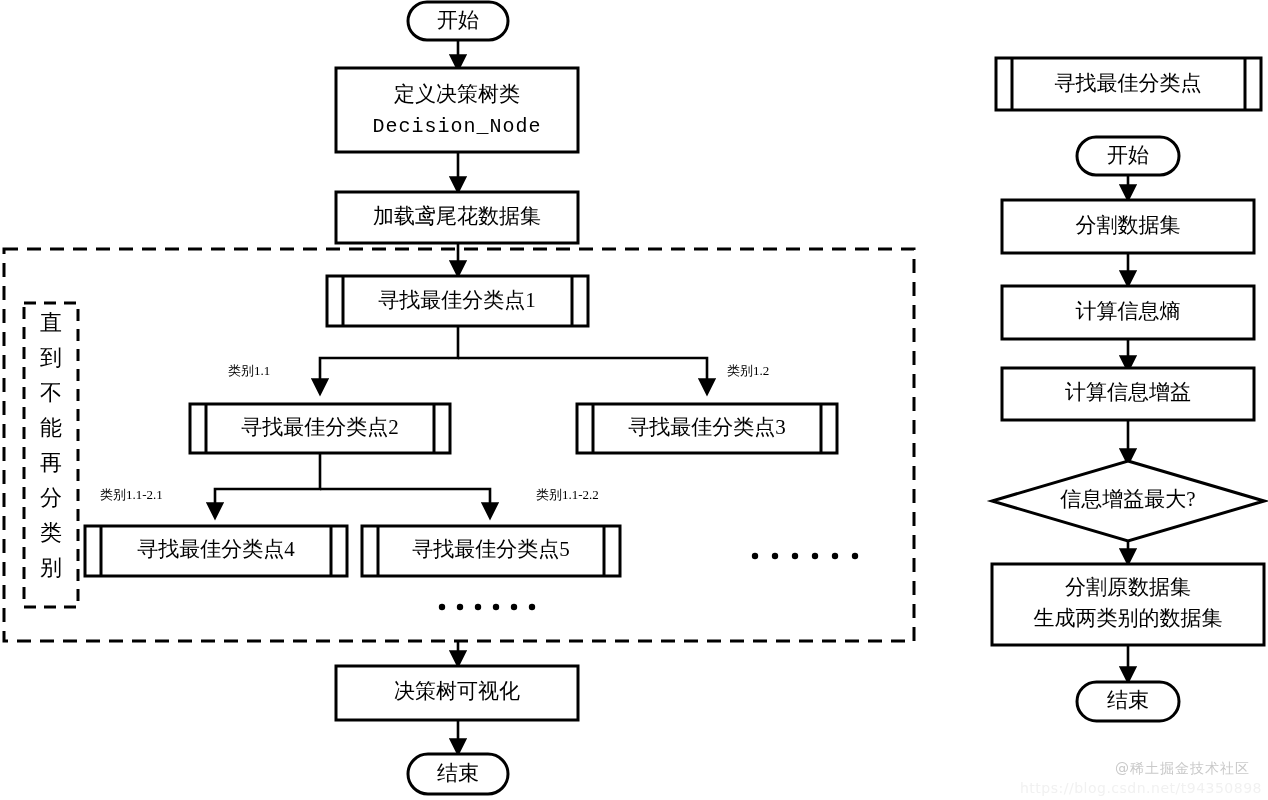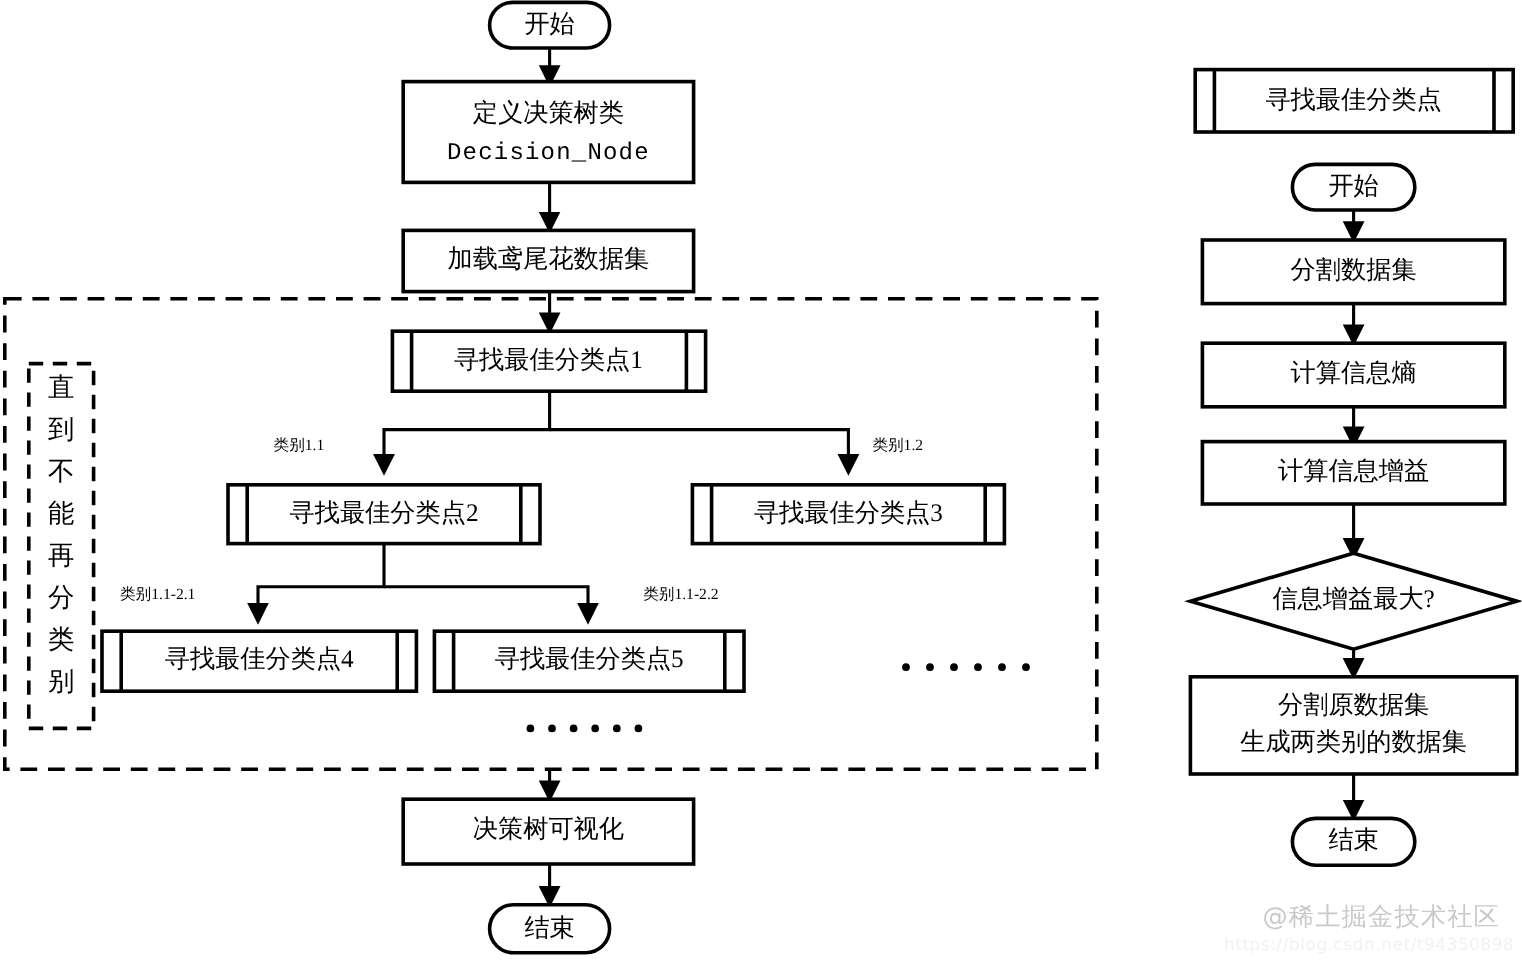--- a/index.html
+++ b/index.html
@@ -26,21 +26,21 @@
     font-size:22px;fill:#000;text-anchor:middle;dominant-baseline:middle;
   }
   .shape{fill:#ffffff;stroke:#000000;stroke-width:3;}
   .conn{stroke:#000000;stroke-width:2.6;fill:none;}
   .dashbox{fill:none;stroke:#000000;stroke-width:3;stroke-dasharray:14 9;}
   .dashbox-inner{fill:none;stroke:#000000;stroke-width:3;stroke-dasharray:12 8;}
   .dot{fill:#000;}
   .wm-main{
     position:absolute;right:18px;bottom:22px;
     font-family:"DejaVu Sans","Liberation Sans",sans-serif;
-    font-size:21px;color:#c9c9c9;letter-spacing:1px;white-space:nowrap;
+    font-size:14px;color:#c9c9c9;letter-spacing:1px;white-space:nowrap;
   }
   .wm-sub{
     position:absolute;right:6px;bottom:4px;
     font-family:"DejaVu Sans","Liberation Sans",sans-serif;
     font-size:14px;color:#f1f1f1;letter-spacing:0.5px;white-space:nowrap;
   }
 </style>
 </head>
 <body>
 

